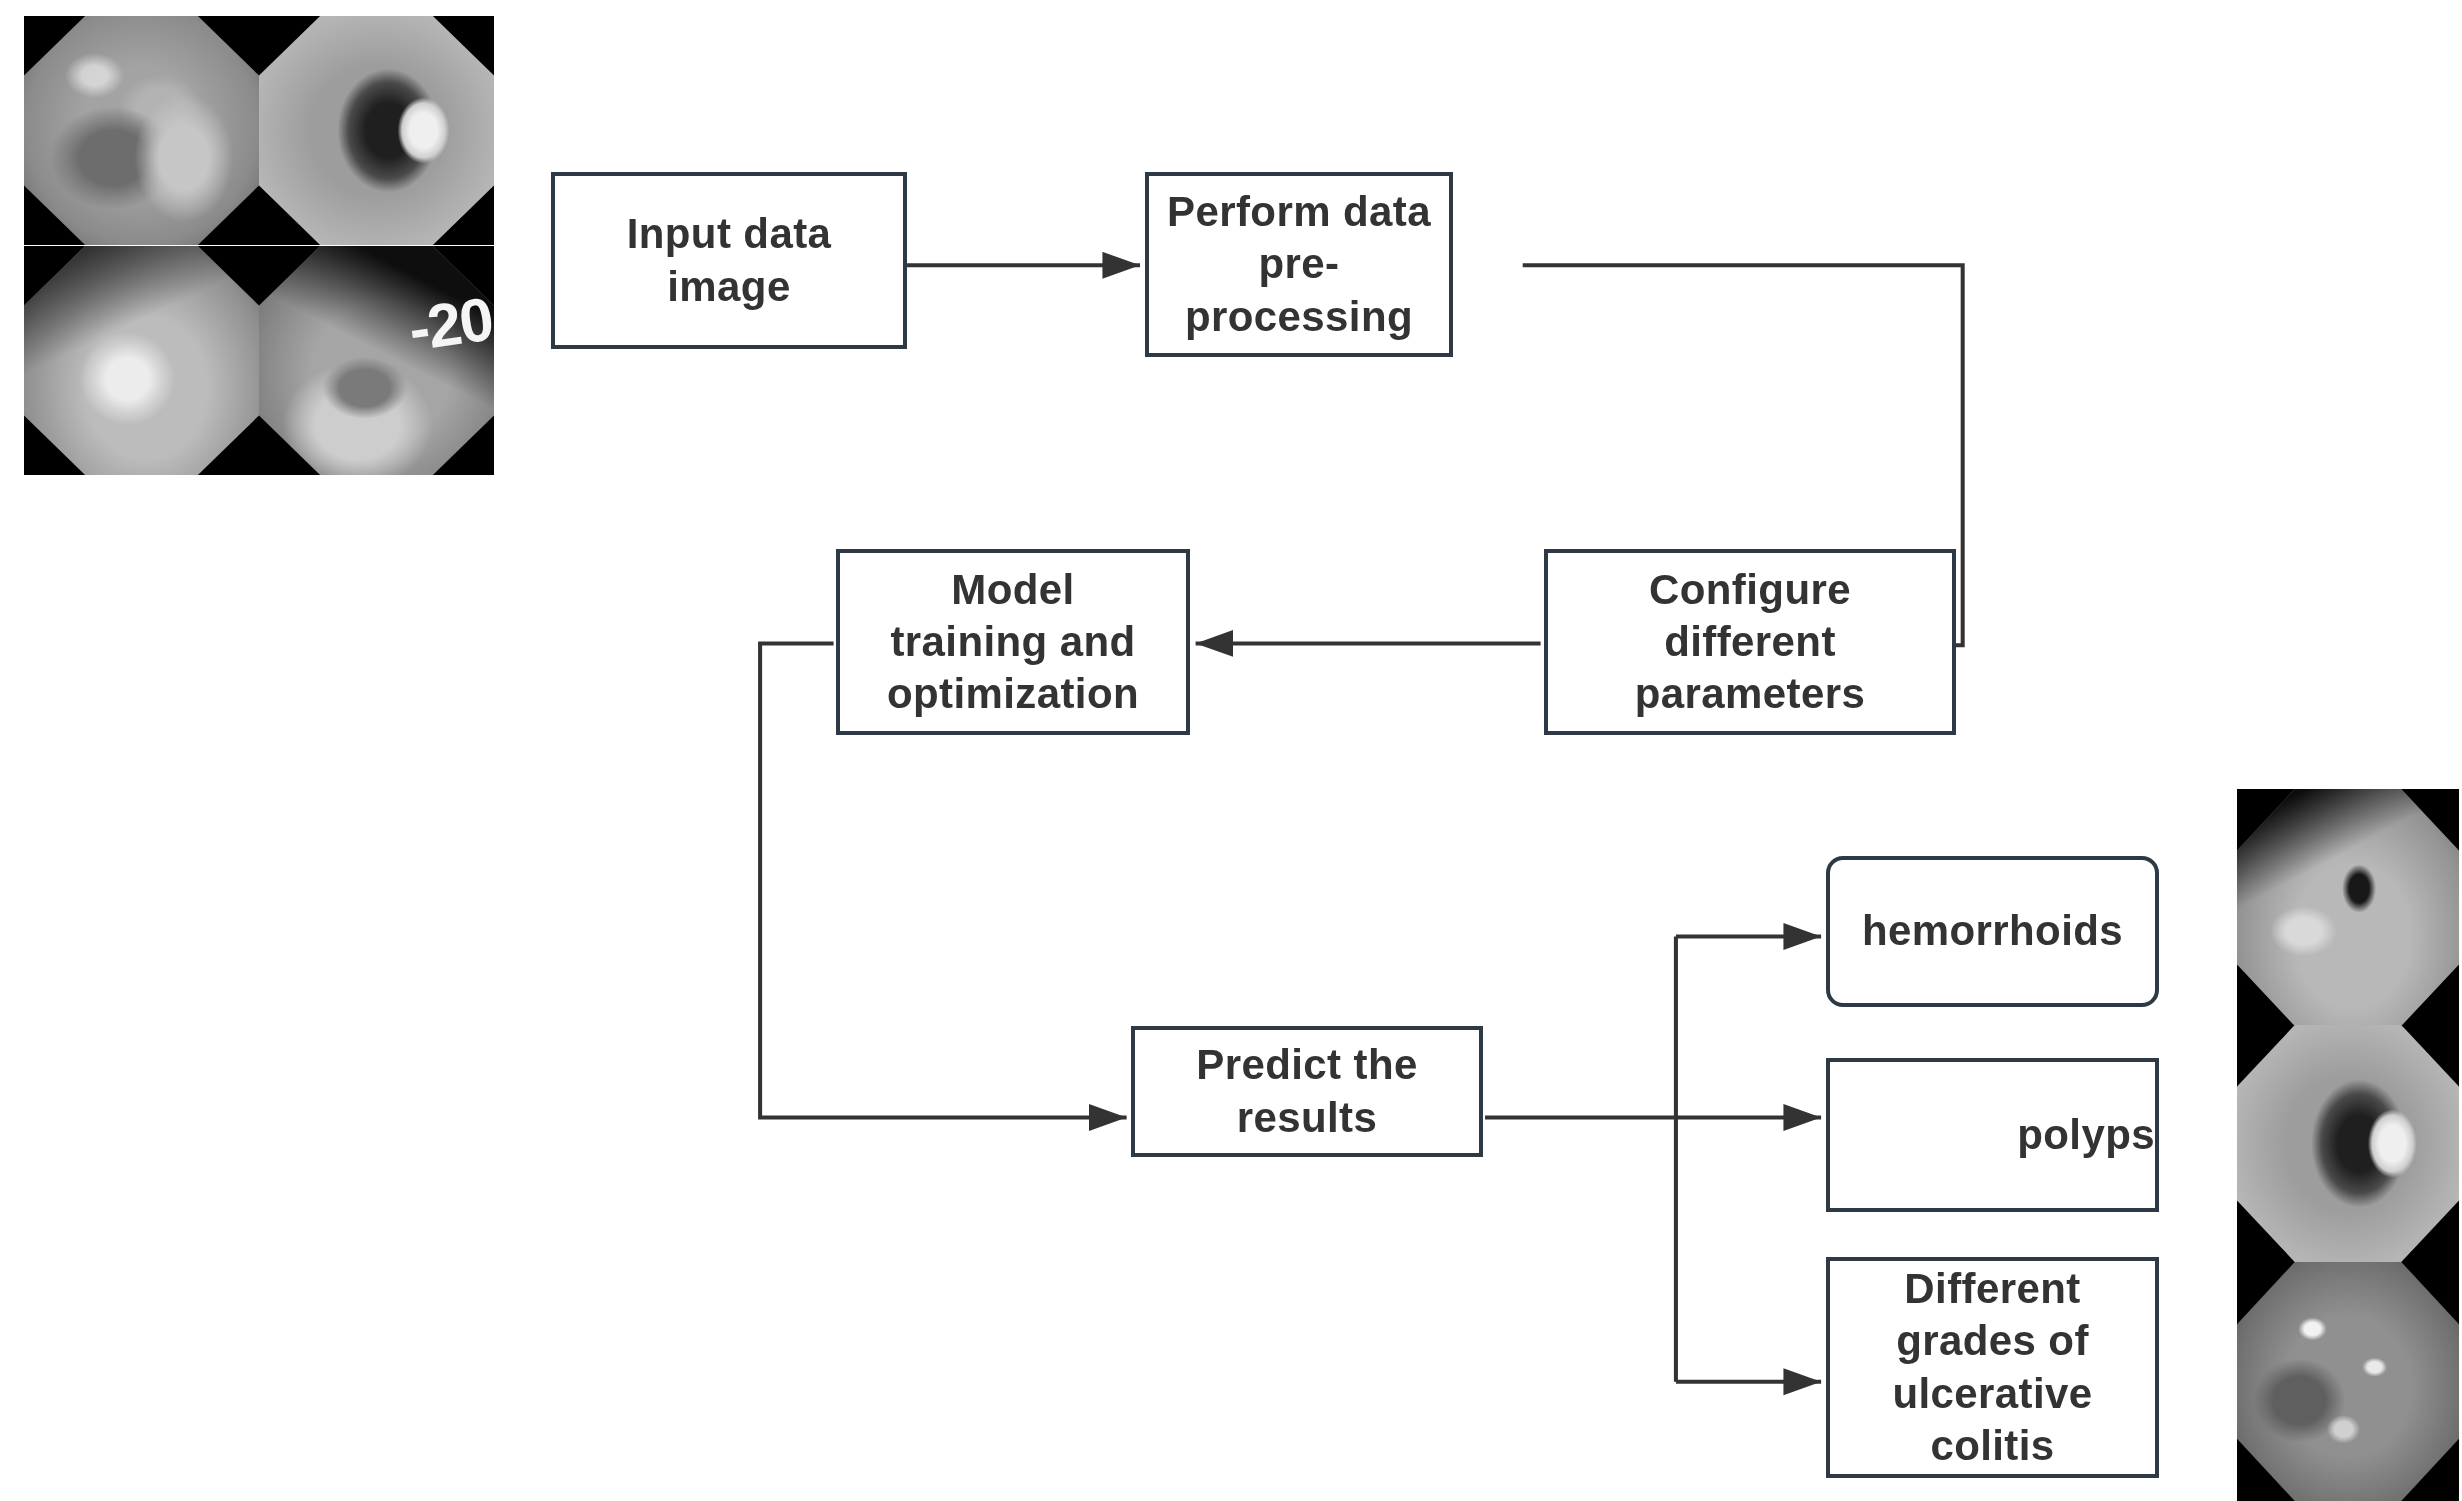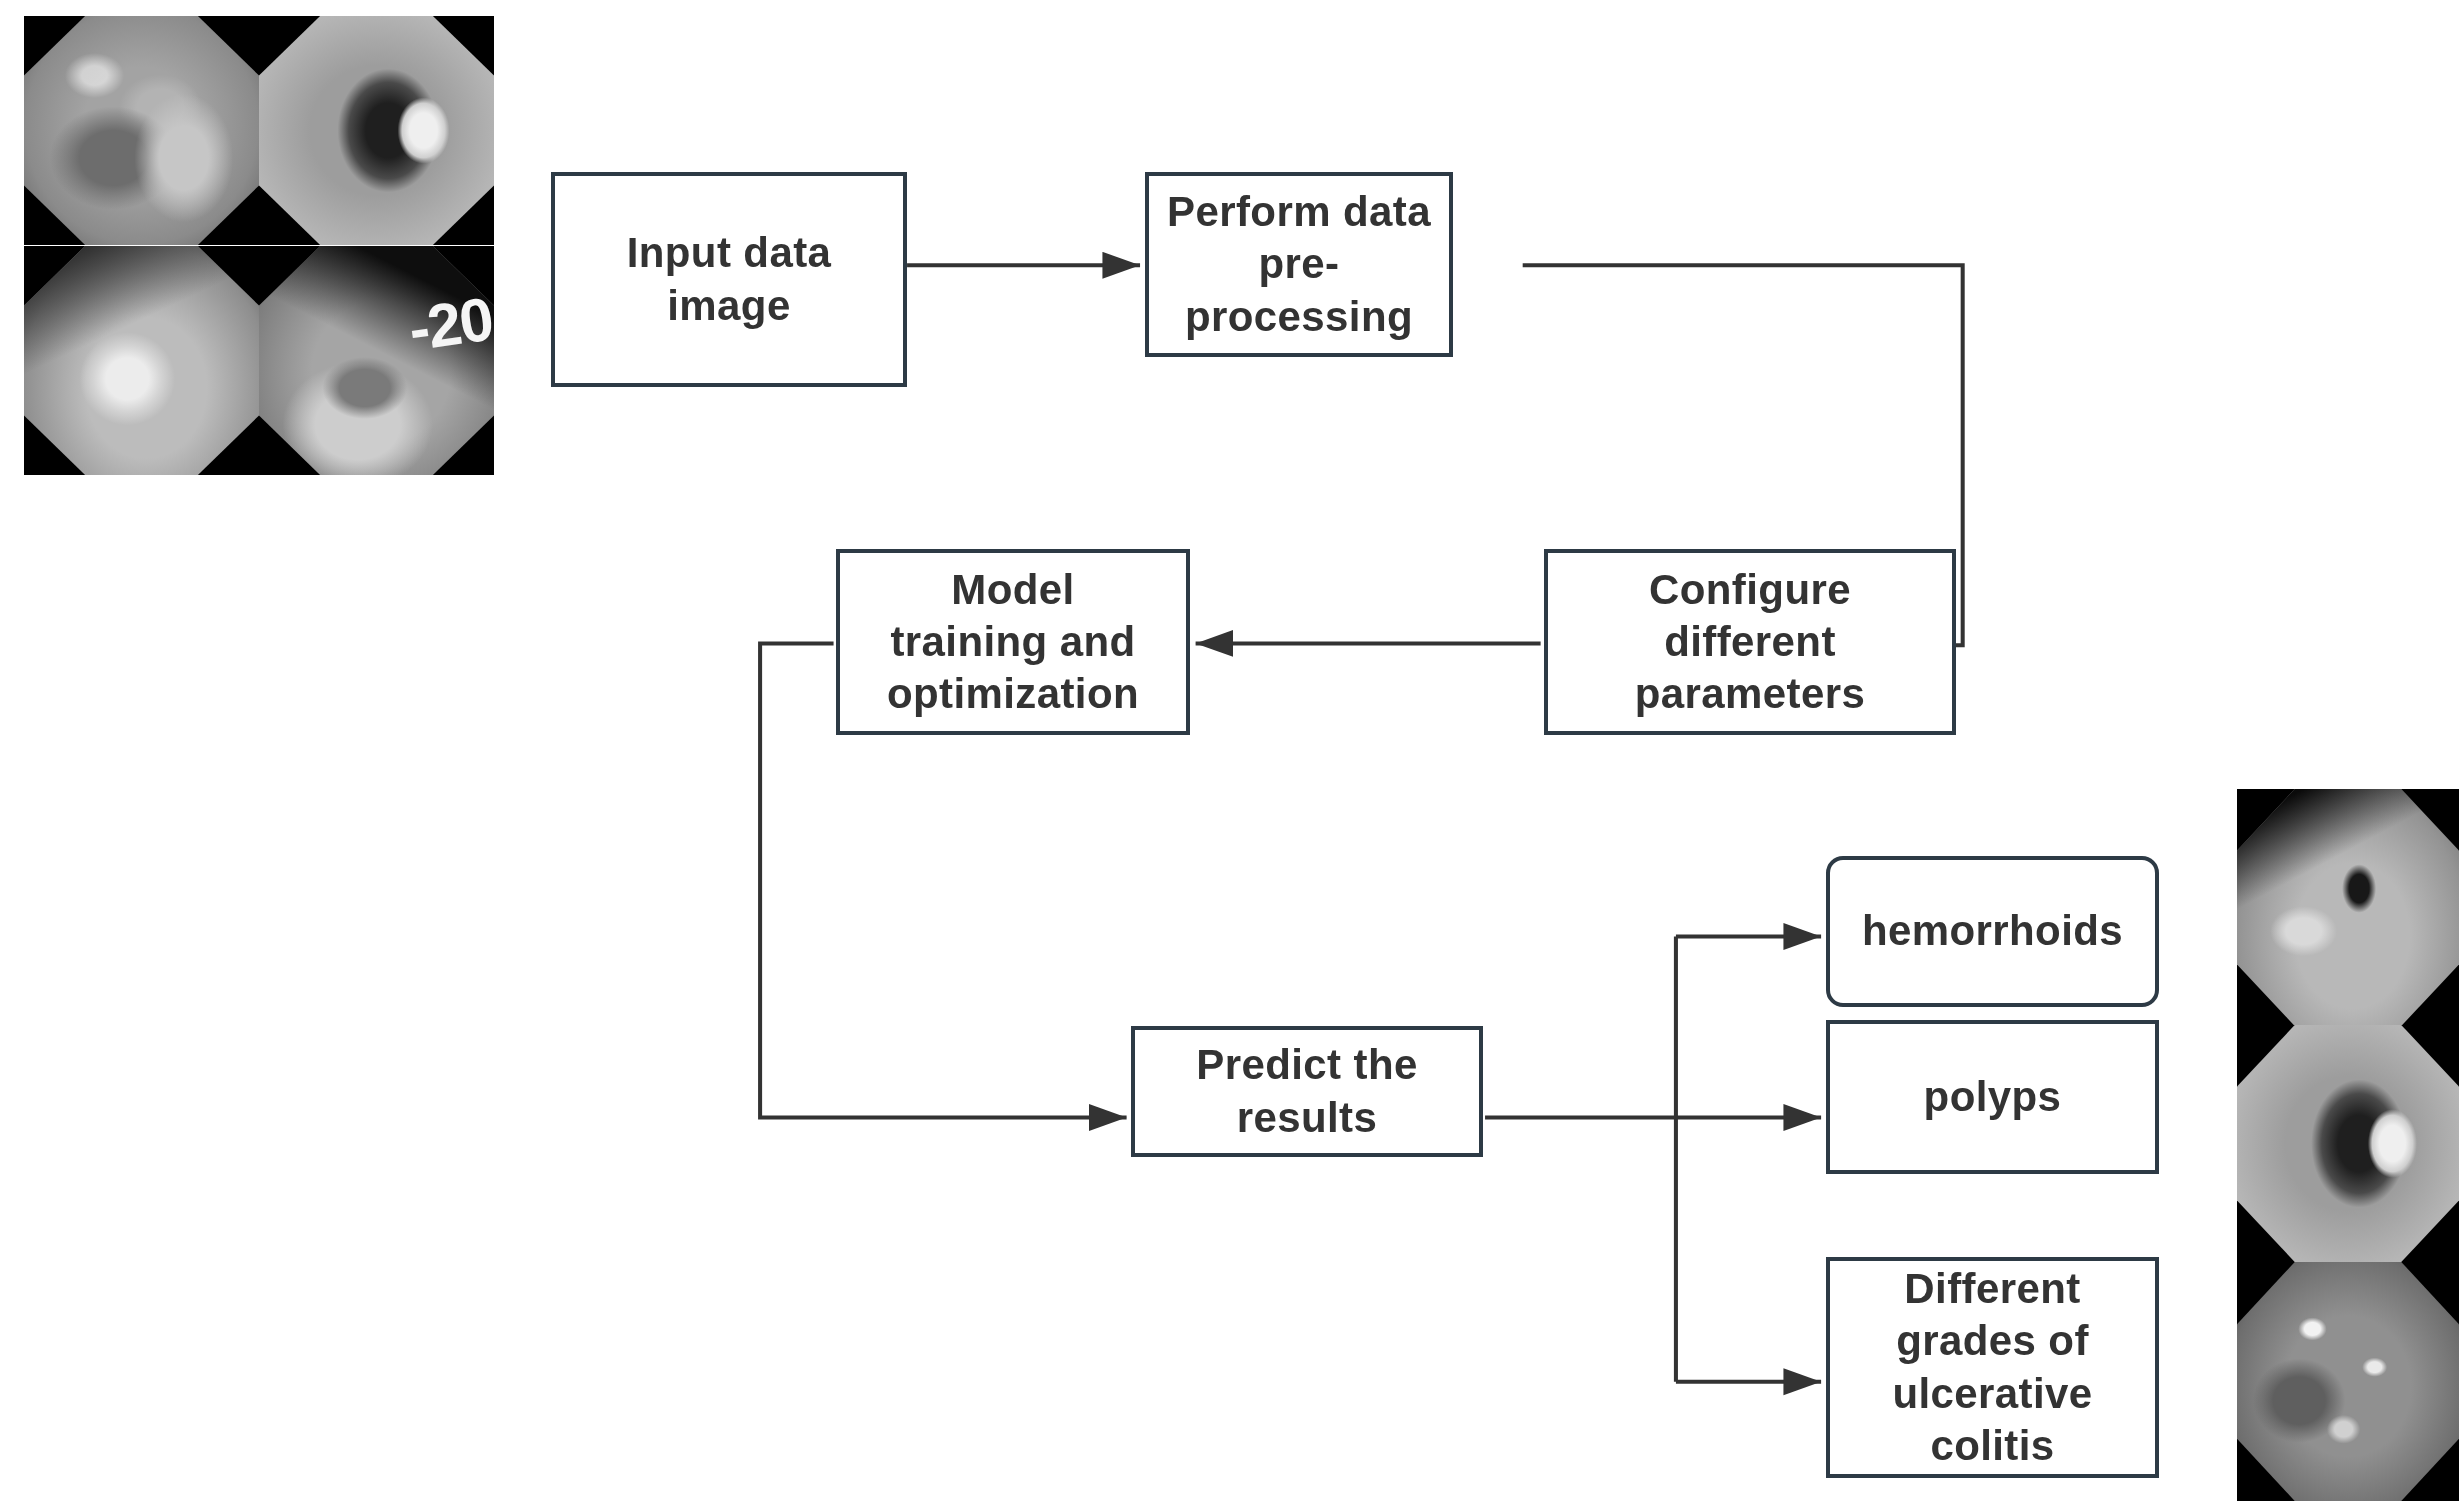--- a/index.html
+++ b/index.html
@@ -34,27 +34,27 @@
     z-index: 2;
   }
   .node .lbl {
     font-size: 42px;
     font-weight: 700;
     line-height: 1.24;
     color: var(--label-color);
     white-space: pre-line;
     letter-spacing: 0.4px;
   }
-  #node-input        { left: 551px;  top: 172px;  width: 356px; height: 215px; }
+  #node-input        { left: 551px;  top: 172px;  width: 356px; height: 177px; }
   #node-preprocess   { left: 1145px; top: 172px;  width: 308px; height: 185px; }
   #node-configure    { left: 1544px; top: 549px;  width: 412px; height: 186px; }
   #node-train        { left: 836px;  top: 549px;  width: 354px; height: 186px; }
   #node-predict      { left: 1131px; top: 1026px; width: 352px; height: 131px; }
   #node-hemorrhoids  { left: 1826px; top: 856px;  width: 333px; height: 151px; border-radius: 17px; }
-  #node-polyps       { left: 1826px; top: 1020px; width: 333px; height: 154px; }
+  #node-polyps       { left: 1826px; top: 1058px; width: 333px; height: 154px; justify-content: flex-end; }
   #node-colitis      { left: 1826px; top: 1257px; width: 333px; height: 221px; }
 
   
   #edges {
     position: absolute;
     left: 0; top: 0;
     width: 2462px; height: 1501px;
     z-index: 1;
     pointer-events: none;
   }

